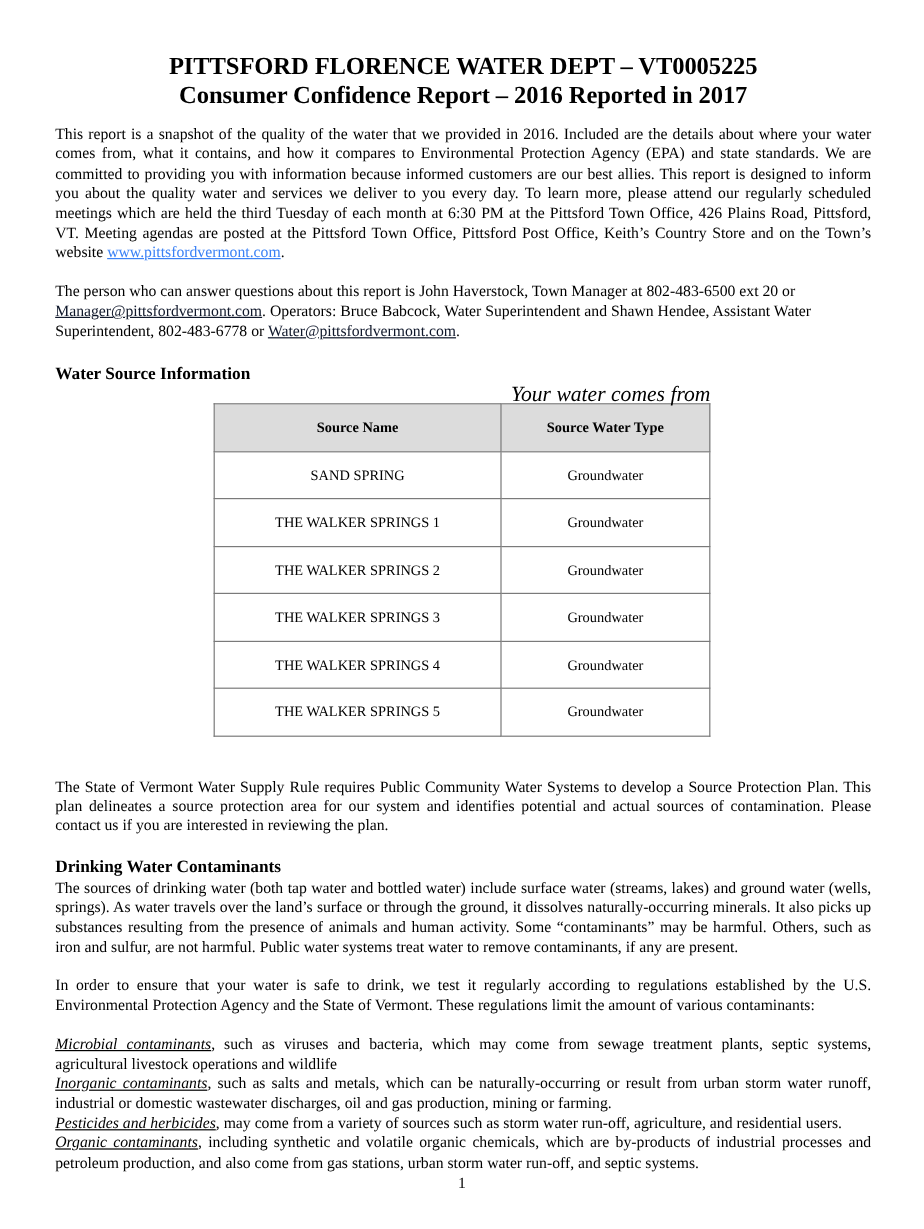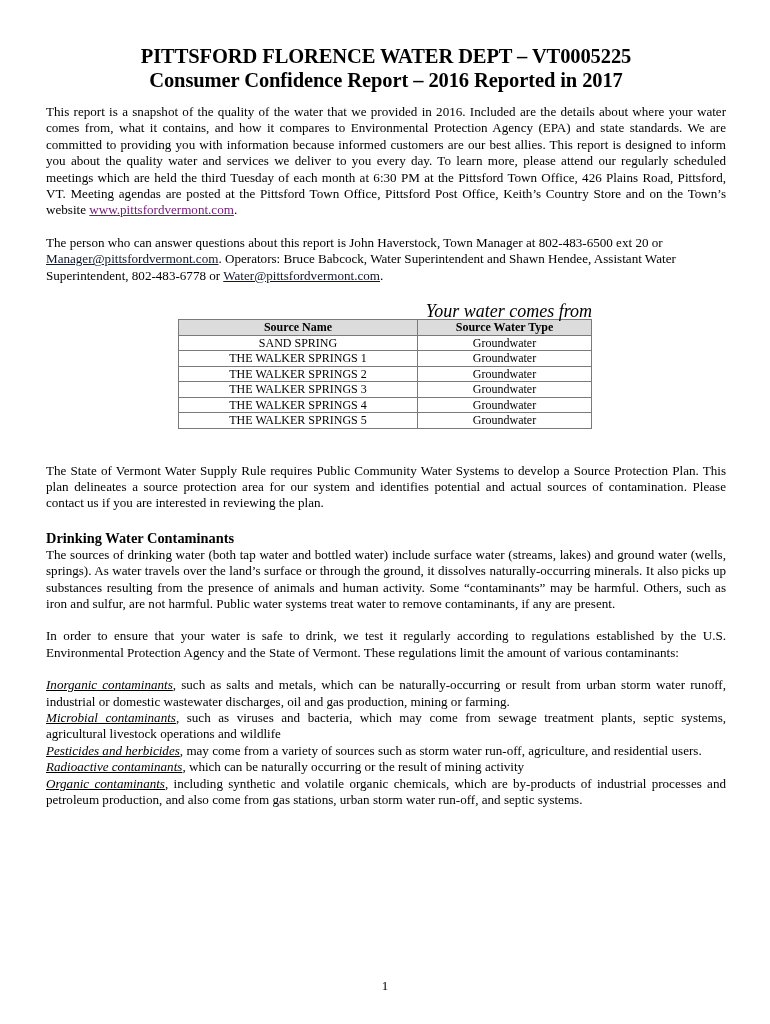--- a/index.html
+++ b/index.html
@@ -11,28 +11,28 @@
   .page { position: absolute; left: 46px; top: 44px; width: 680px; }
   .title {
     font-weight: bold; font-size: 20.5px; line-height: 24px; margin: 0;
     letter-spacing: -0.1px;
     text-align: center;
   }
   p { margin: 0; font-size: 13.1px; line-height: 16.4px; text-align: justify; }
   .gap-md { height: 16px; }
   .h2 { font-weight: bold; font-size: 14.4px; line-height: 17px; margin: 0; }
   a, .link { color: #0f172a; text-decoration: underline; }
-  .plain-link { color: #701a75; text-decoration: underline; }
+  .plain-link { color: #3b82f6; text-decoration: underline; }
   .caption { text-align: right; font-size: 18px; line-height: 15px; width: 414px; margin-left: 132px; font-style: italic; }
   table.src {
     margin-left: 132px; width: 414px; border-collapse: collapse;
     font-size: 12px; line-height: 14px;
   }
   table.src th, table.src td {
-    border: 1px solid #7a7a7a; text-align: center; padding: 0 4px; height: 14.5px;
+    border: 1px solid #7a7a7a; text-align: center; padding: 12px 4px; height: 14.5px;
   }
   table.src th { background: #dcdcdc; font-weight: bold; }
   table.src td.name { width: 230px; }
   em.u { text-decoration: underline; font-style: italic; }
   .pagenum { position: absolute; top: 978px; left: 0; width: 770px; text-align: center; font-size: 13px; }
 </style>
 </head>
 <body>
 
 <div class="page">
@@ -42,20 +42,21 @@
   <div style="height:12px"></div>
 
   <p><span>This report is a snapshot of the quality of the water that we provided in 2016. Included are the details about where your water comes from, what it contains, and how it compares to Environmental Protection Agency (EPA) and state standards. We are committed to providing you with information because informed customers are our best allies. This report is designed to inform you about the quality water and services we deliver to you every day.  To learn more, please attend our regularly scheduled meetings which are held the third Tuesday of each month at 6:30 PM at the Pittsford Town Office, 426 Plains Road, Pittsford, VT.  Meeting agendas are posted at the Pittsford Town Office, Pittsford Post Office, Keith’s Country Store and on the Town’s website </span><span class="plain-link">www.pittsfordvermont.com</span><span>.</span></p>
 
   <div class="gap-md"></div>
 
   <p style="text-align:left"><span>The person who can answer questions about this report is John Haverstock, Town Manager at 802-483-6500 ext 20 or </span><a>Manager@pittsfordvermont.com</a><span>.   Operators:  Bruce Babcock, Water Superintendent and Shawn Hendee, Assistant Water Superintendent, 802-483-6778 or </span><a>Water@pittsfordvermont.com</a><span>.</span></p>
 
   <div style="height:20px"></div>
 
+  <div class="h2">Water Source Information</div>
   <div class="caption">Your water comes from</div>
 
   <table class="src">
     <thead>
       <tr>
         <th>Source Name</th>
         <th>Source Water Type</th>
       </tr>
     </thead>
     <tbody>
@@ -94,20 +95,19 @@
 
   <div class="h2">Drinking Water Contaminants</div>
   <p>The sources of drinking water (both tap water and bottled water) include surface water (streams, lakes) and ground water (wells, springs). As water travels over the land’s surface or through the ground, it dissolves naturally-occurring minerals. It also picks up substances resulting from the presence of animals and human activity. Some “contaminants” may be harmful. Others, such as iron and sulfur, are not harmful. Public water systems treat water to remove contaminants, if any are present.</p>
 
   <div class="gap-md"></div>
 
   <p>In order to ensure that your water is safe to drink, we test it regularly according to regulations established by the U.S. Environmental Protection Agency and the State of Vermont. These regulations limit the amount of various contaminants:</p>
 
   <div class="gap-md"></div>
 
+  <p><em class="u">Microbial contaminants</em><span>, such as viruses and bacteria, which may come from sewage treatment plants, septic systems, agricultural livestock operations and wildlife</span></p>
   <p><em class="u">Inorganic contaminants</em><span>, such as salts and metals, which can be naturally-occurring or result from urban storm water runoff, industrial or domestic wastewater discharges, oil and gas production, mining or farming.</span></p>
-  <p><em class="u">Microbial contaminants</em><span>, such as viruses and bacteria, which may come from sewage treatment plants, septic systems, agricultural livestock operations and wildlife</span></p>
   <p><em class="u">Pesticides and herbicides</em><span>, may come from a variety of sources such as storm water run-off, agriculture, and residential users.</span></p>
-  <p><em class="u">Radioactive contaminants</em><span>, which can be naturally occurring or the result of mining activity</span></p>
   <p><em class="u">Organic contaminants</em><span>, including synthetic and volatile organic chemicals, which are by-products of industrial processes and petroleum production, and also come from gas stations, urban storm water run-off, and septic systems.</span></p>
 </div>
 
 <div class="pagenum">1</div>
 
 </body></html>

